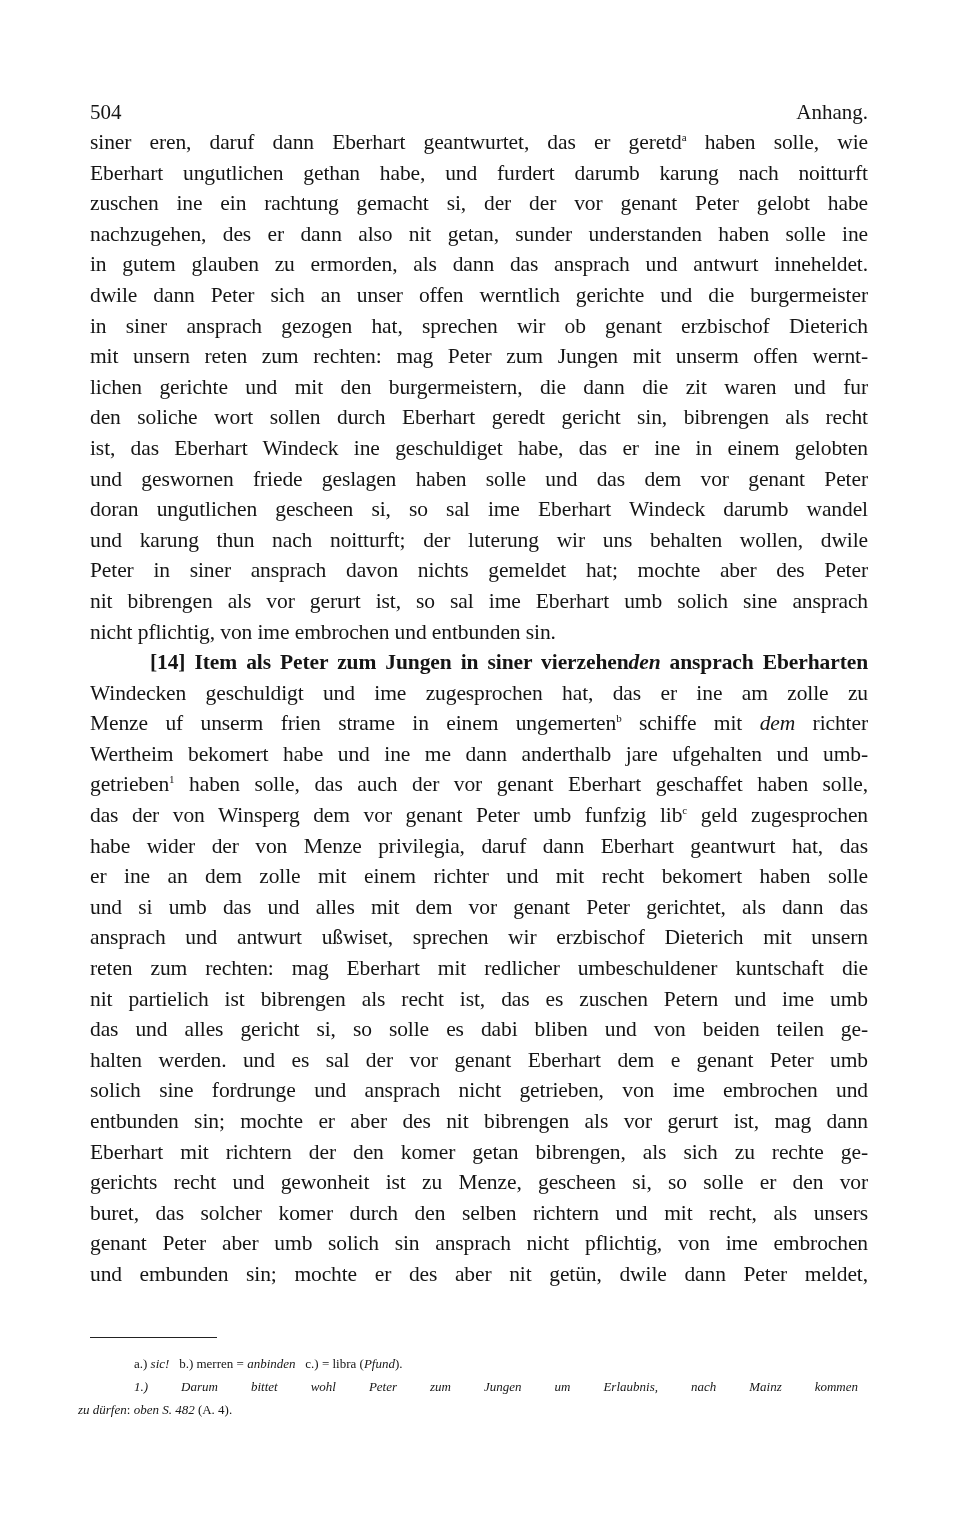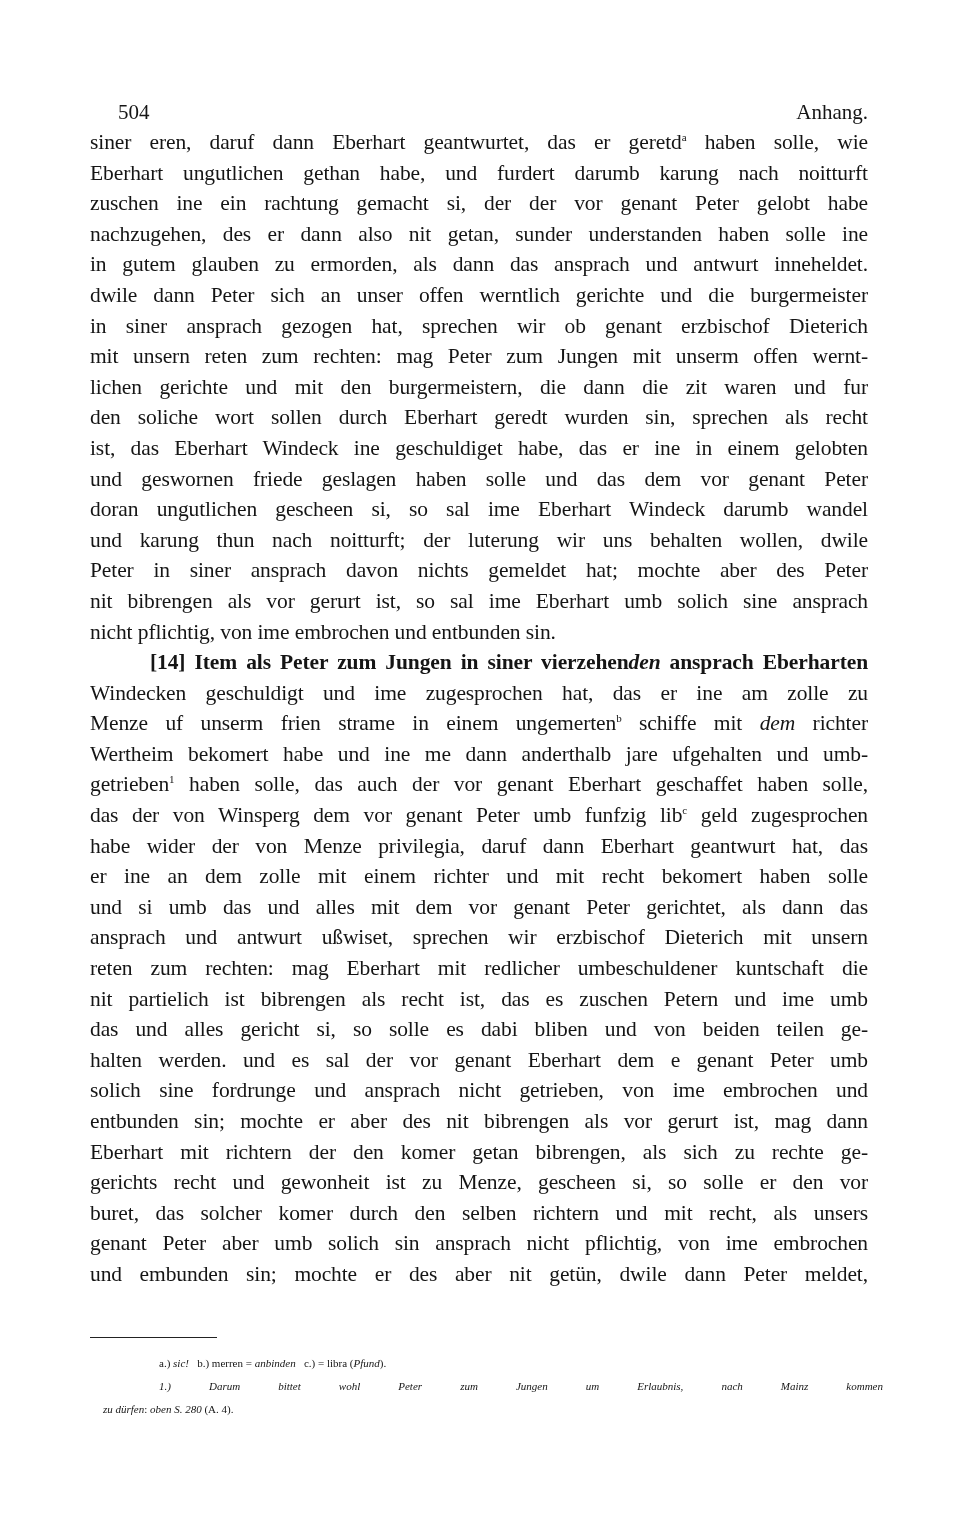--- a/index.html
+++ b/index.html
@@ -1,31 +1,31 @@
 <!DOCTYPE html>
 <html><head>
 <meta charset="utf-8">
 <style>
   html, body { margin: 0; padding: 0; background: #ffffff; }
   body { width: 960px; height: 1524px; position: relative; overflow: hidden; color: #151515; }
   .page { position: absolute; left: 0; top: 0; width: 960px; height: 1524px; }
   .hdr { position: absolute; top: 100px; left: 90px; width: 778px; height: 30px;
          font-family: "Liberation Serif", serif; font-size: 21px; }
-  .hdr .num { position: absolute; left: 0; top: 0; margin-left: 28px; }
+  .hdr .num { position: absolute; left: 0; top: 0; }
   .hdr .title { position: absolute; left: 0; width: 778px; top: 0; text-align: right; }
   .body { position: absolute; left: 90px; top: 127px; width: 778px;
           font-family: "Liberation Serif", serif; font-size: 21.5px; line-height: 30.6px; }
   .line { display: block; text-align: justify; text-align-last: justify; white-space: nowrap;
           height: 30.6px; letter-spacing: -0.1px; }
   .line.last { text-align-last: left; }
   .line.indent { padding-left: 60px; font-weight: bold; }
   sup { font-size: 11px; vertical-align: 8px; line-height: 0; }
   .rule { position: absolute; left: 90px; top: 1337px; width: 127px; height: 0; border-top: 1.5px solid #222; }
-  .notes { position: absolute; left: 103px; top: 1352px; width: 780px;
-           font-family: "Liberation Serif", serif; font-size: 11px; line-height: 23px; }
+  .notes { position: absolute; left: 78px; top: 1352px; width: 780px;
+           font-family: "Liberation Serif", serif; font-size: 13px; line-height: 23px; }
   .notes .nl { display: block; white-space: nowrap; }
   .notes .nl.i1 { padding-left: 56px; }
   .notes .nl.just { text-align: justify; text-align-last: justify; }
   i { font-style: italic; }
 </style>
 </head>
 <body>
 
 <div class="page">
   <div class="hdr">
@@ -36,21 +36,21 @@
   <div class="body" id="body">
       <span class="line"><span>siner eren, daruf dann Eberhart geantwurtet, das er geretd</span><sup>a</sup><span> haben solle, wie</span></span>
       <span class="line"><span>Eberhart ungutlichen gethan habe, und furdert darumb karung nach noitturft</span></span>
       <span class="line"><span>zuschen ine ein rachtung gemacht si, der der vor genant Peter gelobt habe</span></span>
       <span class="line"><span>nachzugehen, des er dann also nit getan, sunder understanden haben solle ine</span></span>
       <span class="line"><span>in gutem glauben zu ermorden, als dann das ansprach und antwurt inneheldet.</span></span>
       <span class="line"><span>dwile dann Peter sich an unser offen werntlich gerichte und die burgermeister</span></span>
       <span class="line"><span>in siner ansprach gezogen hat, sprechen wir ob genant erzbischof Dieterich</span></span>
       <span class="line"><span>mit unsern reten zum rechten: mag Peter zum Jungen mit unserm offen wernt-</span></span>
       <span class="line"><span>lichen gerichte und mit den burgermeistern, die dann die zit waren und fur</span></span>
-      <span class="line"><span>den soliche wort sollen durch Eberhart geredt wurden sin, sprechen als recht</span></span>
+      <span class="line"><span>den soliche wort sollen durch Eberhart geredt gericht sin, bibrengen als recht</span></span>
       <span class="line"><span>ist, das Eberhart Windeck ine geschuldiget habe, das er ine in einem gelobten</span></span>
       <span class="line"><span>und geswornen friede geslagen haben solle und das dem vor genant Peter</span></span>
       <span class="line"><span>doran ungutlichen gescheen si, so sal ime Eberhart Windeck darumb wandel</span></span>
       <span class="line"><span>und karung thun nach noitturft; der luterung wir uns behalten wollen, dwile</span></span>
       <span class="line"><span>Peter in siner ansprach davon nichts gemeldet hat; mochte aber des Peter</span></span>
       <span class="line"><span>nit bibrengen als vor gerurt ist, so sal ime Eberhart umb solich sine ansprach</span></span>
       <span class="line last"><span>nicht pflichtig, von ime embrochen und entbunden sin.</span></span>
       <span class="line indent"><span>[14] Item als Peter zum Jungen in siner vierzehen</span><i>den</i><span> ansprach Eberharten</span></span>
       <span class="line"><span>Windecken geschuldigt und ime zugesprochen hat, das er ine am zolle zu</span></span>
       <span class="line"><span>Menze uf unserm frien strame in einem ungemerten</span><sup>b</sup><span> schiffe mit </span><i>dem</i><span> richter</span></span>
@@ -84,16 +84,16 @@
       <span>merren =</span>
       <i>anbinden</i>&nbsp;&nbsp;
       <span>c.)</span>
       <span>= libra (</span><i>Pfund</i><span>).</span>
     </span>
     <span class="nl i1 just" style="padding-left:56px;width:724px;">
       <i>1.)</i>
       <i>Darum bittet wohl Peter zum Jungen um Erlaubnis, nach Mainz kommen</i>
     </span>
     <span class="nl">
-      <i>zu dürfen</i><span>: </span><i>oben S. 280</i><span> (A. 4).</span>
+      <i>zu dürfen</i><span>: </span><i>oben S. 482</i><span> (A. 4).</span>
     </span>
   </div>
 </div>
 
 </body></html>

